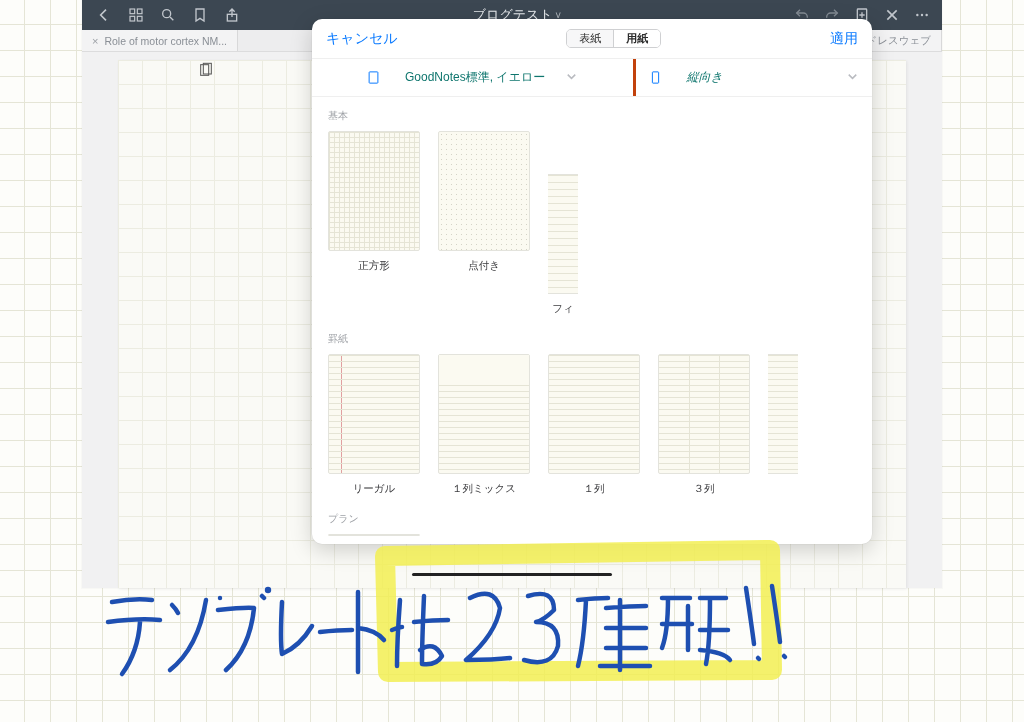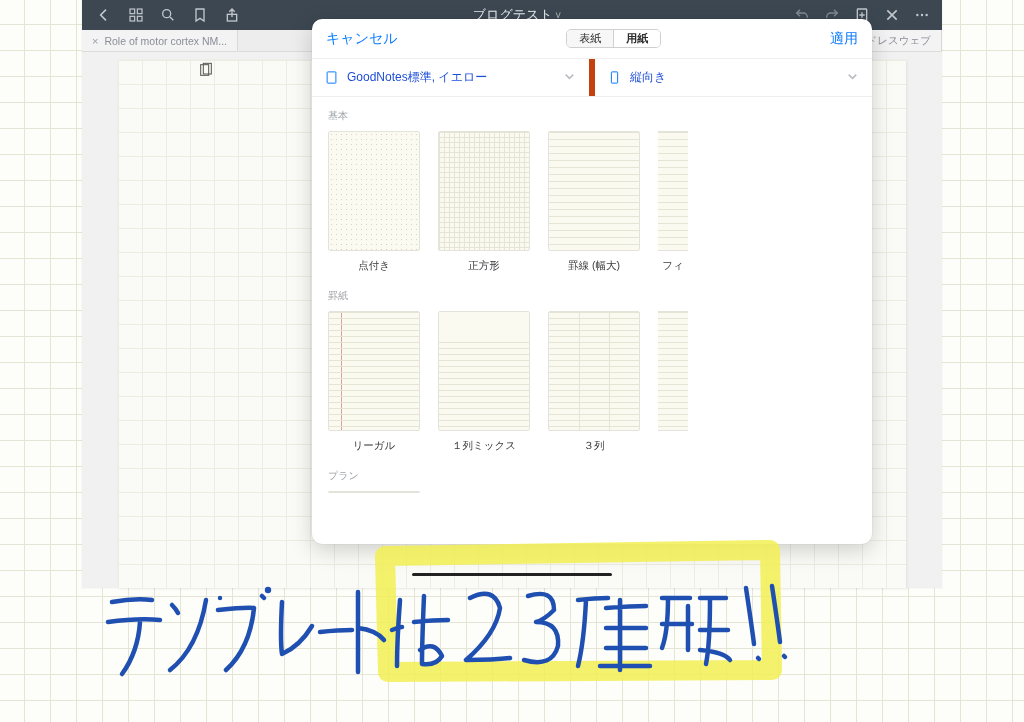--- a/index.html
+++ b/index.html
@@ -96,24 +96,24 @@
   .seg span{
     padding:0 12px; display:flex; align-items:center; background:#f7f7f8; color:#2c2c2c;
   }
   .seg span.active{ background:#fff; font-weight:600;}
   .seg span:first-child{ border-right:1px solid #cfd0d2; }
 
   .selectors{
     display:flex; height:38px; border-bottom:1px solid #efefef;
   }
   .selector{
-    flex:1; display:flex; align-items:center; gap:8px; padding:0 12px;
-    color:#1d4ed8; font-size:12px; position:relative;
-  }
-  .selector + .selector{ border-left:6px solid #c2410c;}
+    flex:1; display:flex; align-items:center; gap:24px; padding:0 12px;
+    color:#0f766e; font-size:12px; position:relative;margin-left:42px;
+  }
+  .selector + .selector{ border-left:3px solid #c2410c;font-style:italic;}
   .selector .chev{
     position:absolute; right:12px; top:50%; transform:translateY(-50%); color:#b9bbc0;
   }
   .selector svg{ width:15px; height:15px; }
 
   .modal-scroll{ flex:1; overflow:hidden; padding:6px 6px 0 16px;}
   .section-title{ font-size:10px; color:#9ea1a6; margin:6px 0 8px 0;}
   .grid{
     display:flex; gap:18px; overflow:hidden; padding-bottom:10px;
   }
@@ -310,46 +310,46 @@
             </svg>
         </span>
       </div>
     </div>
 
     <div class="modal-scroll">
 
       <div class="section-title">基本</div>
       <div class="grid">
         <div class="tmpl">
+          <div class="thumb square"></div>
+          <div class="tmpl-label">正方形</div>
+        </div>
+        <div class="tmpl">
           <div class="thumb dotted"></div>
           <div class="tmpl-label">点付き</div>
         </div>
-        <div class="tmpl">
-          <div class="thumb square"></div>
-          <div class="tmpl-label">正方形</div>
-        </div>
-        <div class="tmpl">
-          <div class="thumb lined-wide"></div>
-          <div class="tmpl-label">罫線 (幅大)</div>
-        </div>
-        <div class="tmpl" style="width:30px; flex:0 0 30px; overflow:hidden;">
+        <div class="tmpl" style="width:30px; flex:0 0 30px; overflow:hidden;margin-top:43px;">
           <div class="thumb lined-wide partial" style="width:92px"></div>
           <div class="tmpl-label">フィ</div>
         </div>
       </div>
 
       <div class="section-title">罫紙</div>
       <div class="grid">
         <div class="tmpl">
           <div class="thumb legal"></div>
           <div class="tmpl-label">リーガル</div>
         </div>
         <div class="tmpl">
           <div class="thumb col1mix"></div>
           <div class="tmpl-label">１列ミックス</div>
+        </div>
+        <div class="tmpl">
+          <div class="thumb col1"></div>
+          <div class="tmpl-label">１列</div>
         </div>
         <div class="tmpl">
           <div class="thumb col3"></div>
           <div class="tmpl-label">３列</div>
         </div>
         <div class="tmpl" style="width:30px; flex:0 0 30px; overflow:hidden;">
           <div class="thumb col1 partial" style="width:92px"></div>
         </div>
       </div>
 

